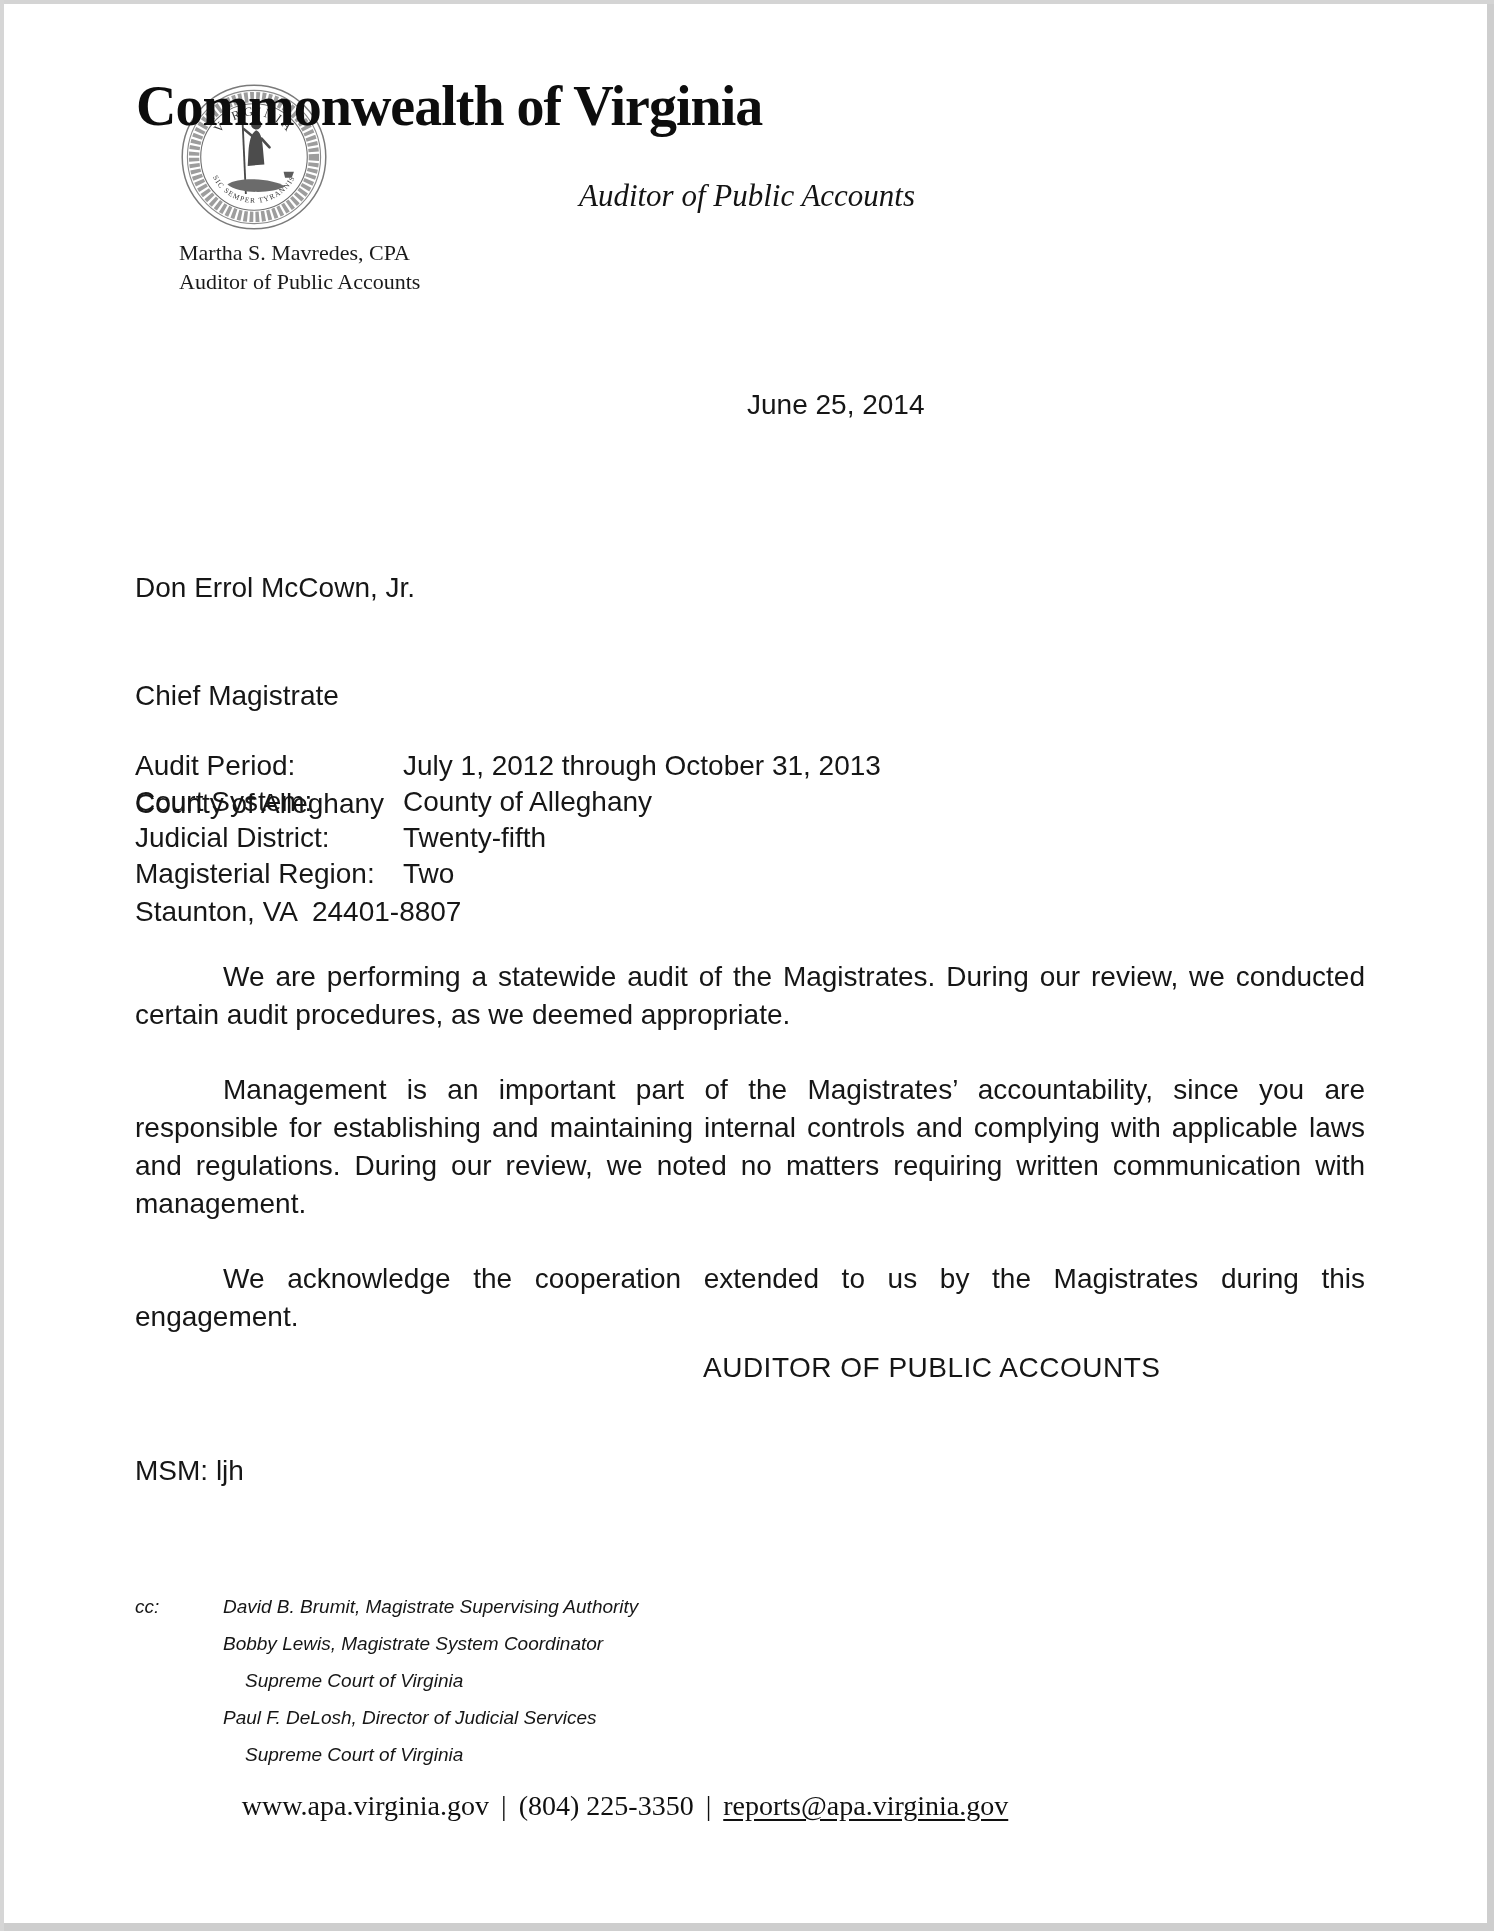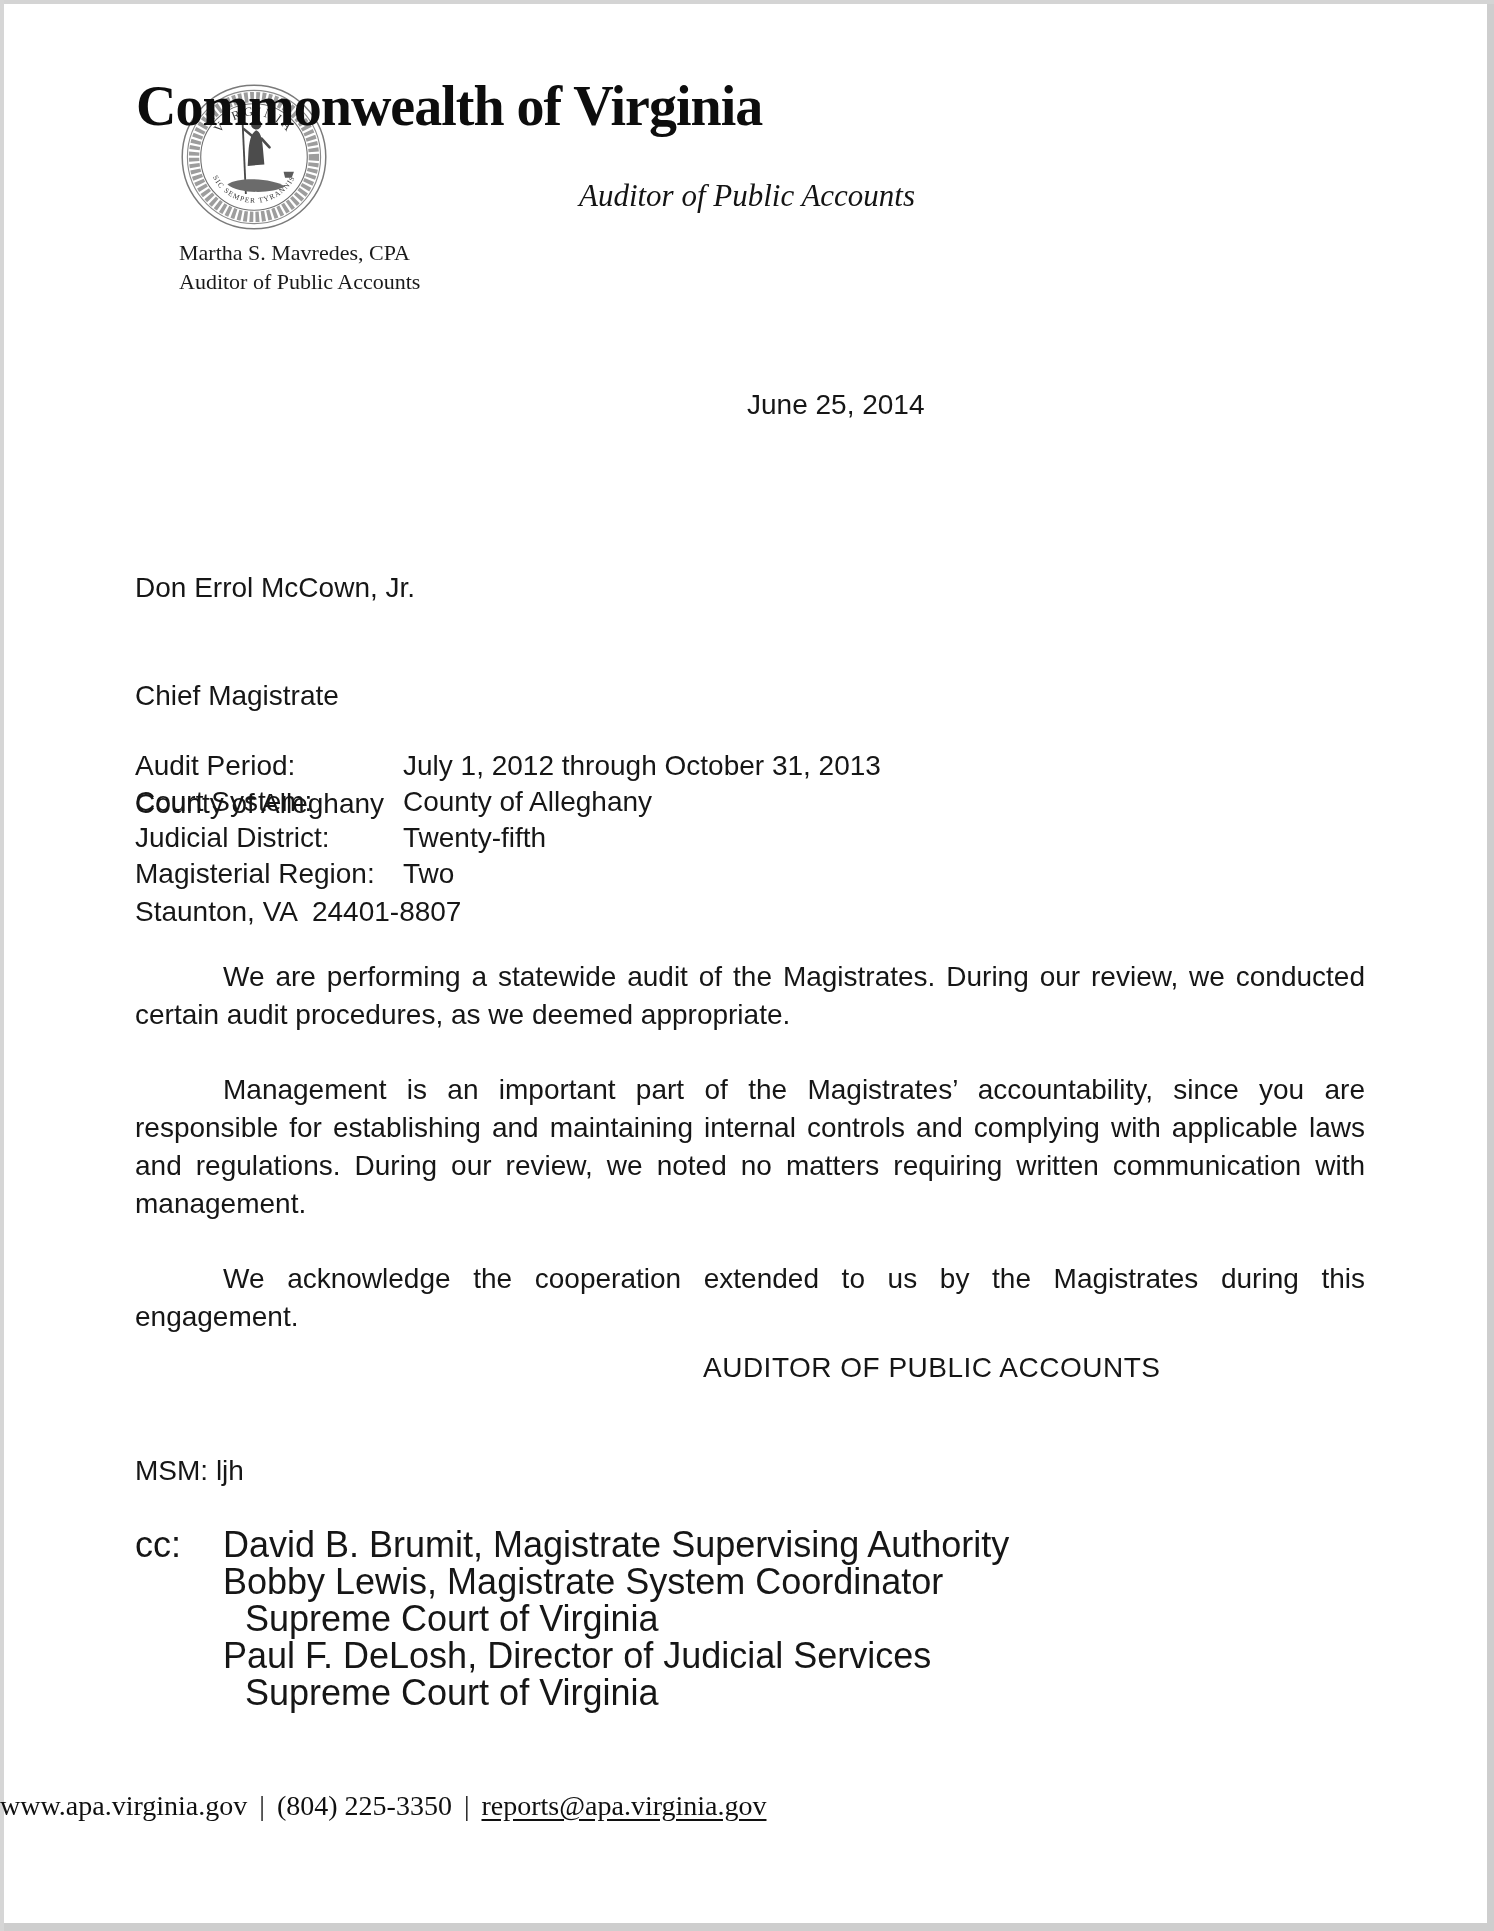--- a/index.html
+++ b/index.html
@@ -44,27 +44,27 @@
   .audit{left:135px;top:748px;font-size:28px;line-height:36px;}
   .audit .row{display:flex;}
   .audit .lbl{width:268px;flex:0 0 268px;}
   .body-text{
     left:135px;top:958px;width:1230px;
     font-size:28px;line-height:38px;text-align:justify;
   }
   .body-text p{margin:0 0 37px 0;text-indent:88px;}
   .sig{left:703px;top:1352px;font-size:28px;letter-spacing:.5px;}
   .ref{left:135px;top:1455px;font-size:28px;}
-  .cc{left:135px;top:1526px;font-size:36px;line-height:37px;display:flex;}
+  .cc{left:135px;top:1588px;font-size:19px;line-height:37px;display:flex;font-style:italic;}
   .cc-label{width:88px;flex:0 0 88px;}
   .cc-entries .indent{padding-left:22px;}
 
   
   .footer{
-    left:0;top:1790px;width:1250px;text-align:left;
+    left:0;top:1790px;width:1250px;text-align:center;
     font-family:"Liberation Serif","DejaVu Serif",serif;
     font-size:28px;color:#101010;
   }
   .footer .sep{margin:0 12px;}
   .footer .email{text-decoration:underline;text-underline-offset:4px;}
 
   
   .seal text{font-family:"Liberation Serif","DejaVu Serif",serif;fill:#3a3a3a;}
 </style>
 </head>

